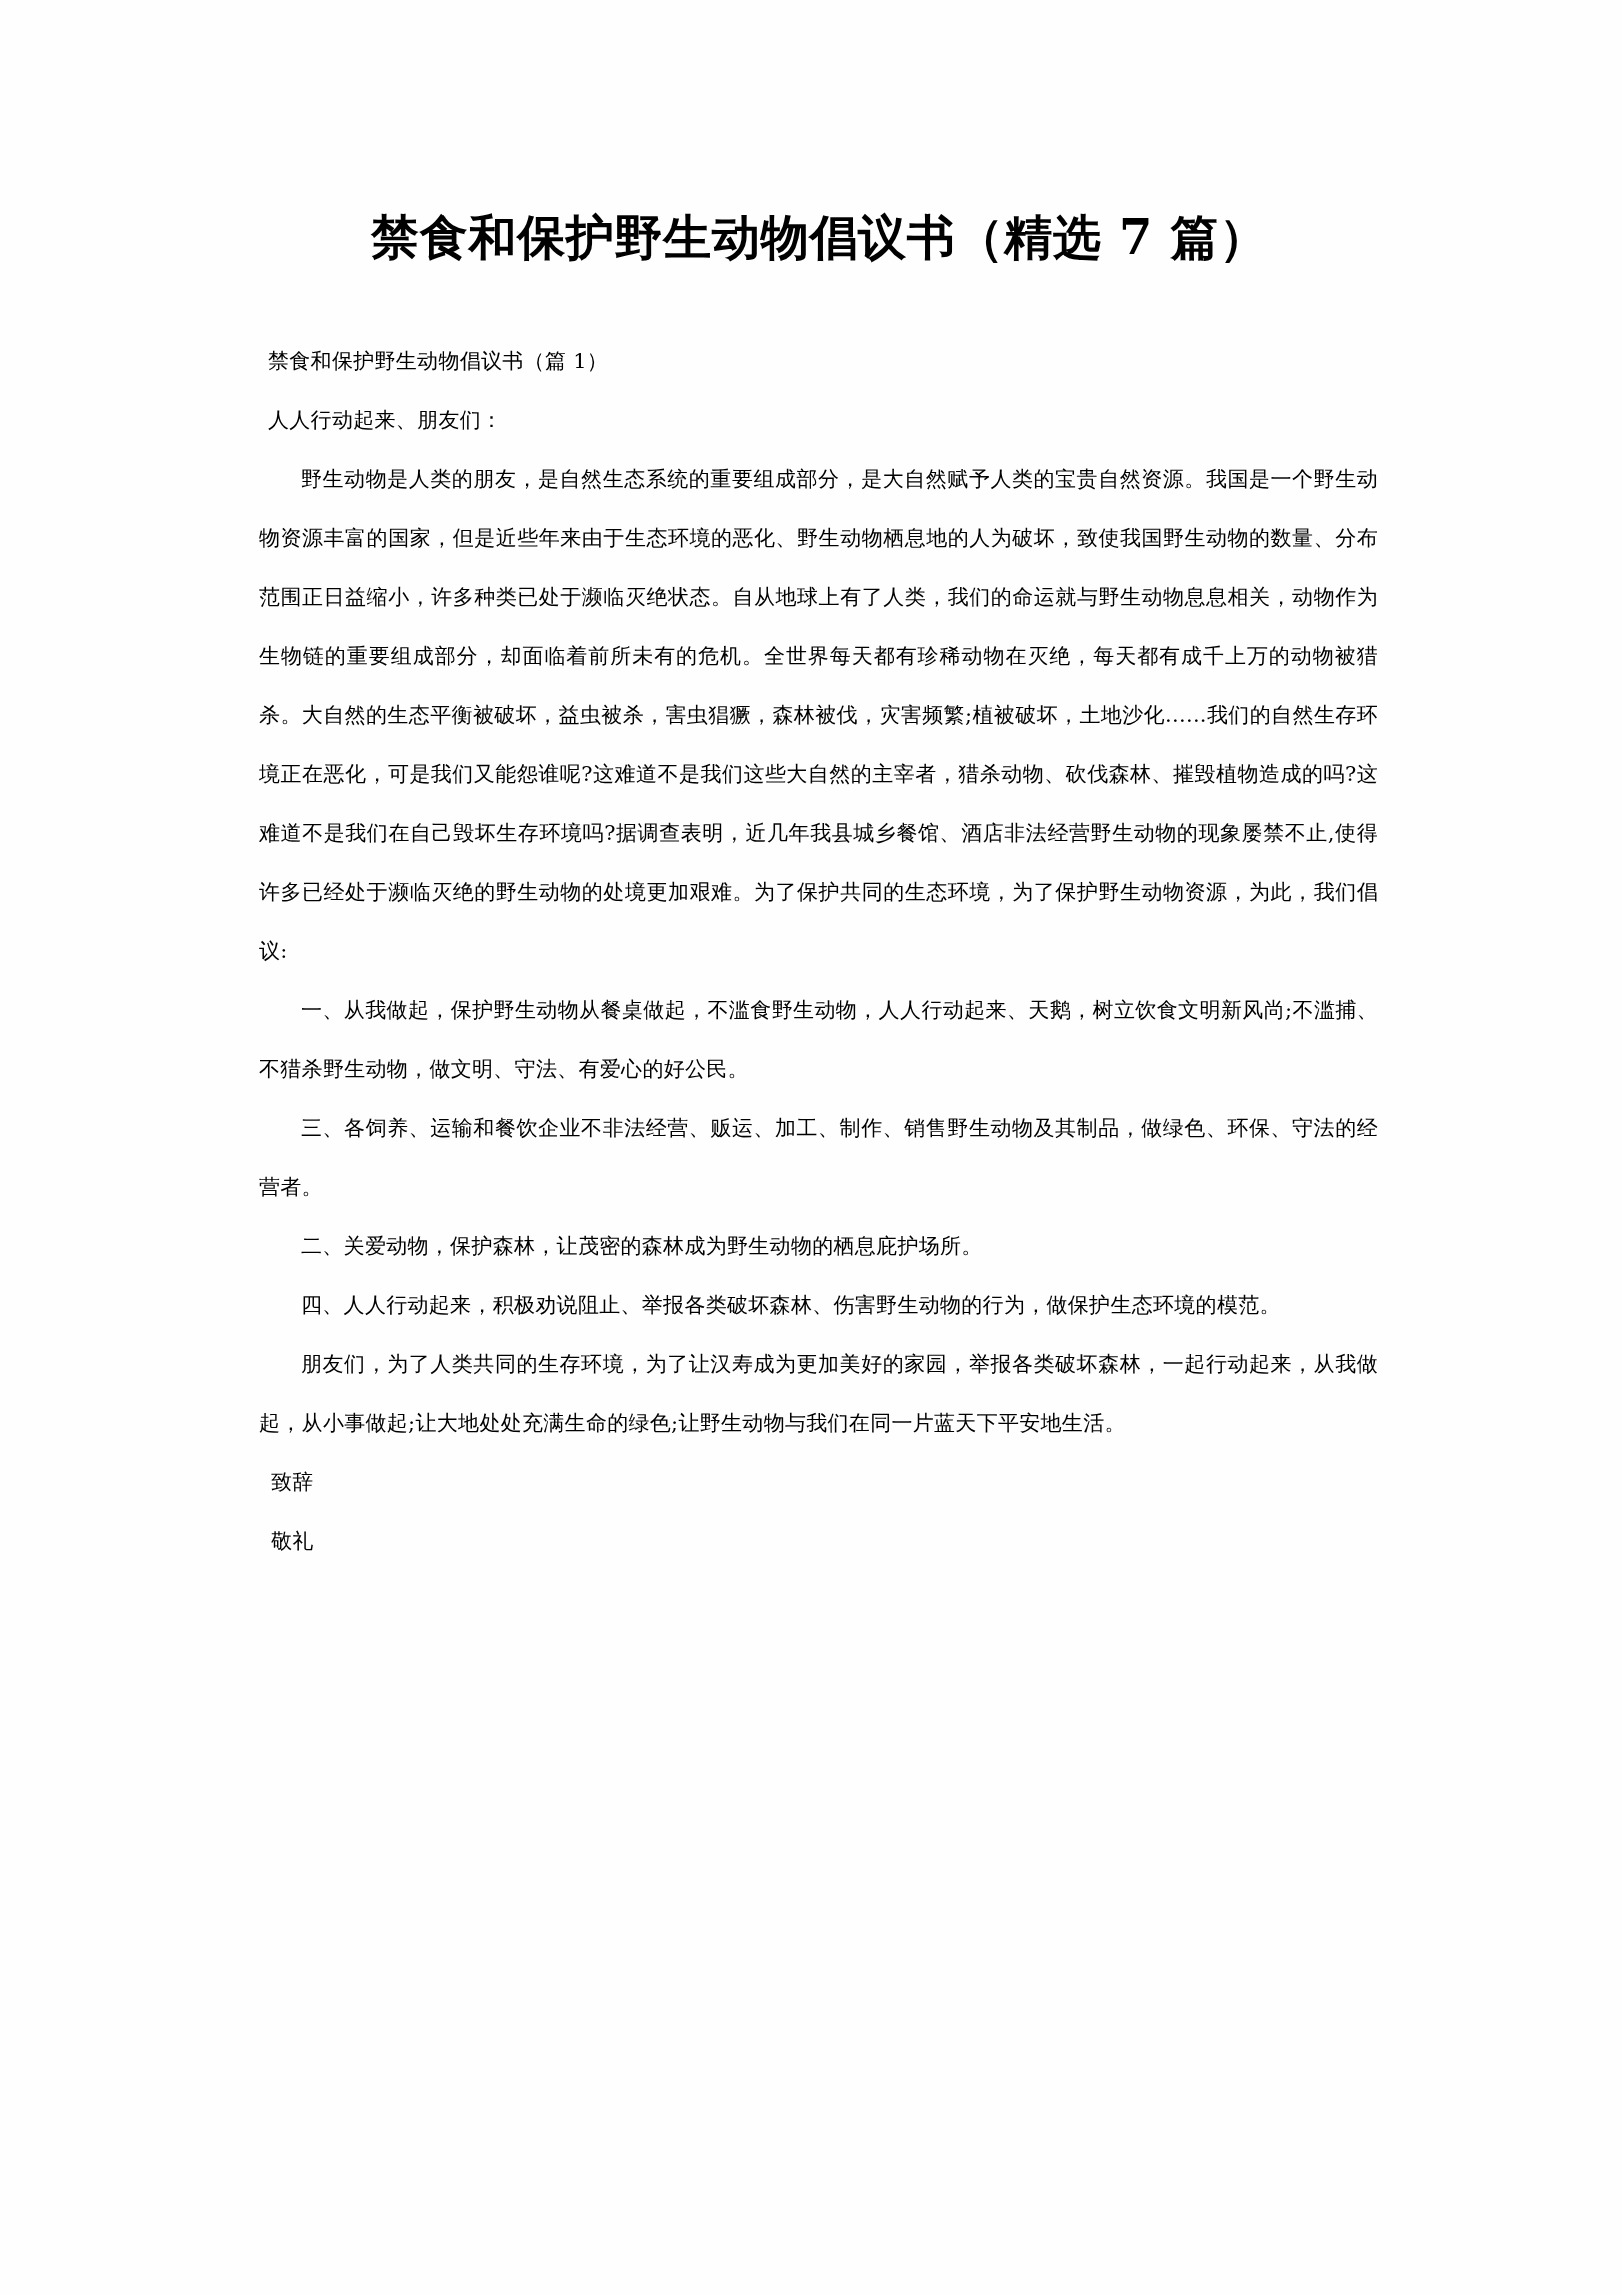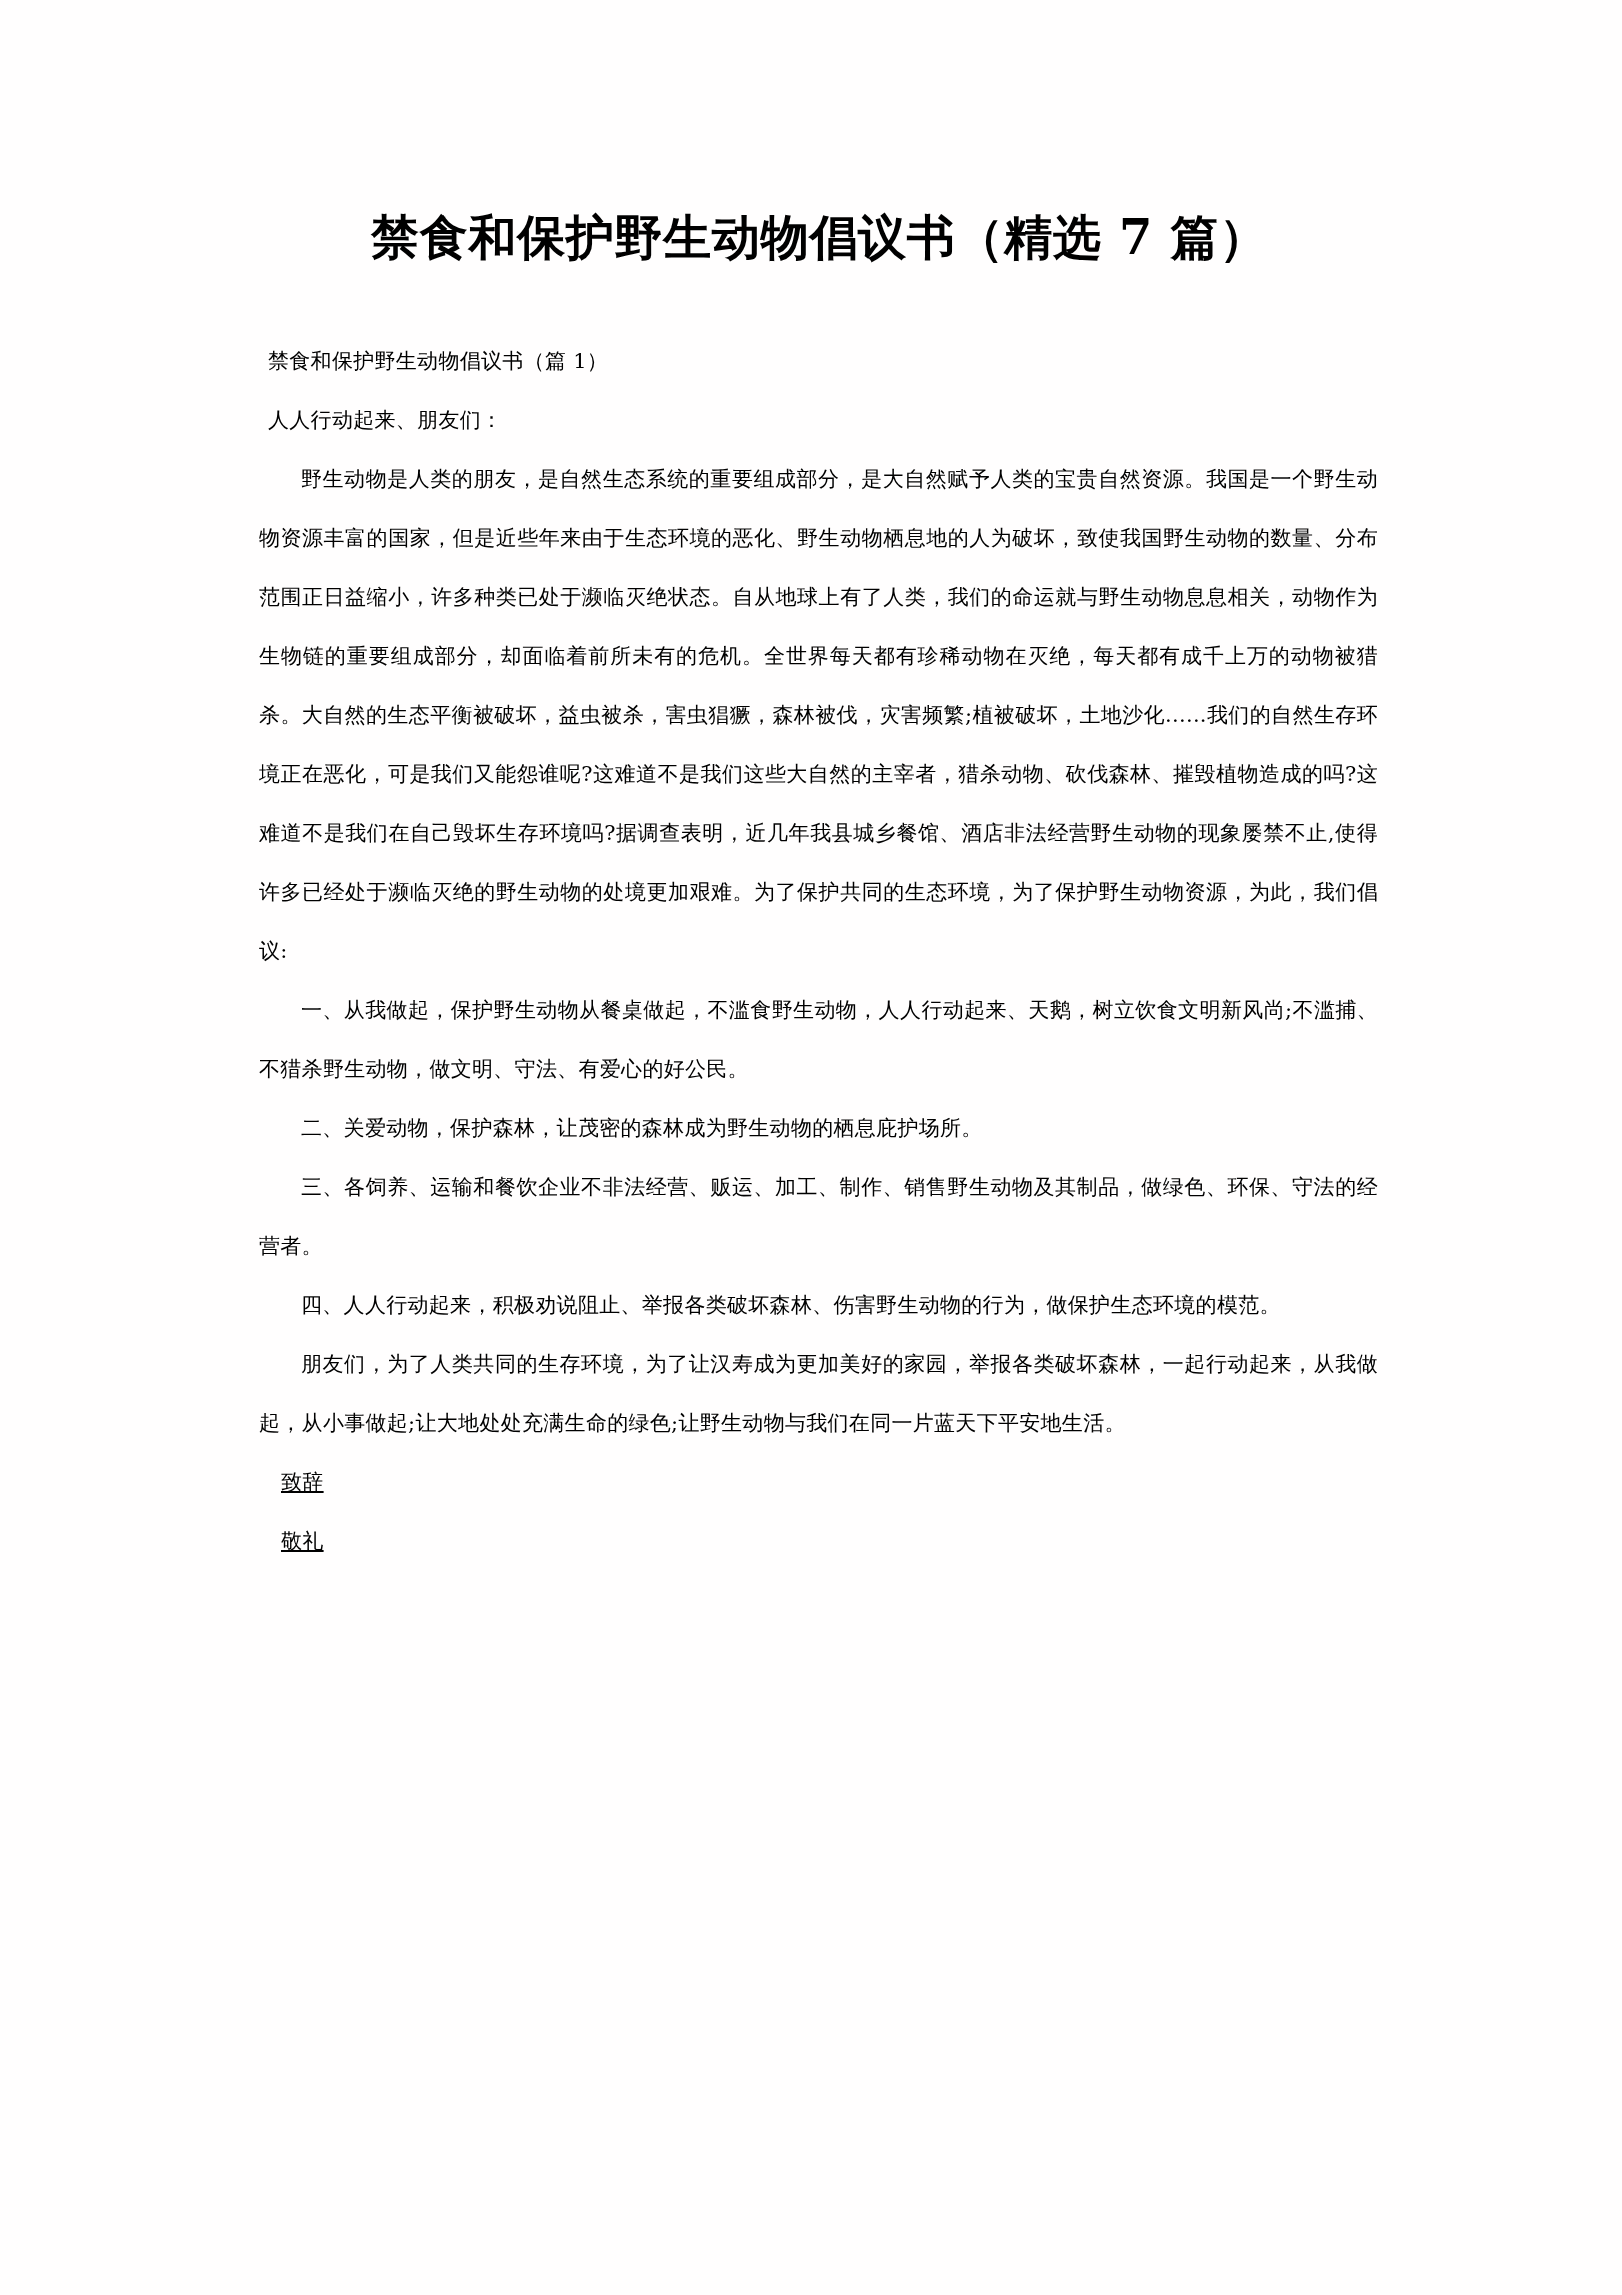--- a/index.html
+++ b/index.html
@@ -65,44 +65,43 @@
 
   
   .para.indent {
     text-indent: 2em;
     margin-left: 14px;
   }
 
   
   .para.closing {
     text-indent: 0;
-    margin-left: 36px;
-    text-decoration: underline;
+    margin-left: 26px;
   }
 </style>
 </head>
 <body>
 
 <div class="page">
 
   <h1 class="doc-title">禁食和保护野生动物倡议书（精选 7 篇）</h1>
 
   <div class="content">
 
     <p class="para subhead">禁食和保护野生动物倡议书（篇 1）</p>
 
     <p class="para salutation">人人行动起来、朋友们：</p>
 
     <p class="para indent">野生动物是人类的朋友，是自然生态系统的重要组成部分，是大自然赋予人类的宝贵自然资源。我国是一个野生动物资源丰富的国家，但是近些年来由于生态环境的恶化、野生动物栖息地的人为破坏，致使我国野生动物的数量、分布范围正日益缩小，许多种类已处于濒临灭绝状态。自从地球上有了人类，我们的命运就与野生动物息息相关，动物作为生物链的重要组成部分，却面临着前所未有的危机。全世界每天都有珍稀动物在灭绝，每天都有成千上万的动物被猎杀。大自然的生态平衡被破坏，益虫被杀，害虫猖獗，森林被伐，灾害频繁;植被破坏，土地沙化......我们的自然生存环境正在恶化，可是我们又能怨谁呢?这难道不是我们这些大自然的主宰者，猎杀动物、砍伐森林、摧毁植物造成的吗?这难道不是我们在自己毁坏生存环境吗?据调查表明，近几年我县城乡餐馆、酒店非法经营野生动物的现象屡禁不止,使得许多已经处于濒临灭绝的野生动物的处境更加艰难。为了保护共同的生态环境，为了保护野生动物资源，为此，我们倡议:</p>
 
     <p class="para indent">一、从我做起，保护野生动物从餐桌做起，不滥食野生动物，人人行动起来、天鹅，树立饮食文明新风尚;不滥捕、不猎杀野生动物，做文明、守法、有爱心的好公民。</p>
 
+    <p class="para indent">三、各饲养、运输和餐饮企业不非法经营、贩运、加工、制作、销售野生动物及其制品，做绿色、环保、守法的经营者。</p>
+
     <p class="para indent">二、关爱动物，保护森林，让茂密的森林成为野生动物的栖息庇护场所。</p>
-
-    <p class="para indent">三、各饲养、运输和餐饮企业不非法经营、贩运、加工、制作、销售野生动物及其制品，做绿色、环保、守法的经营者。</p>
 
     <p class="para indent">四、人人行动起来，积极劝说阻止、举报各类破坏森林、伤害野生动物的行为，做保护生态环境的模范。</p>
 
     <p class="para indent">朋友们，为了人类共同的生存环境，为了让汉寿成为更加美好的家园，举报各类破坏森林，一起行动起来，从我做起，从小事做起;让大地处处充满生命的绿色;让野生动物与我们在同一片蓝天下平安地生活。</p>
 
     <p class="para closing">致辞</p>
 
     <p class="para closing">敬礼</p>
 
   </div>

